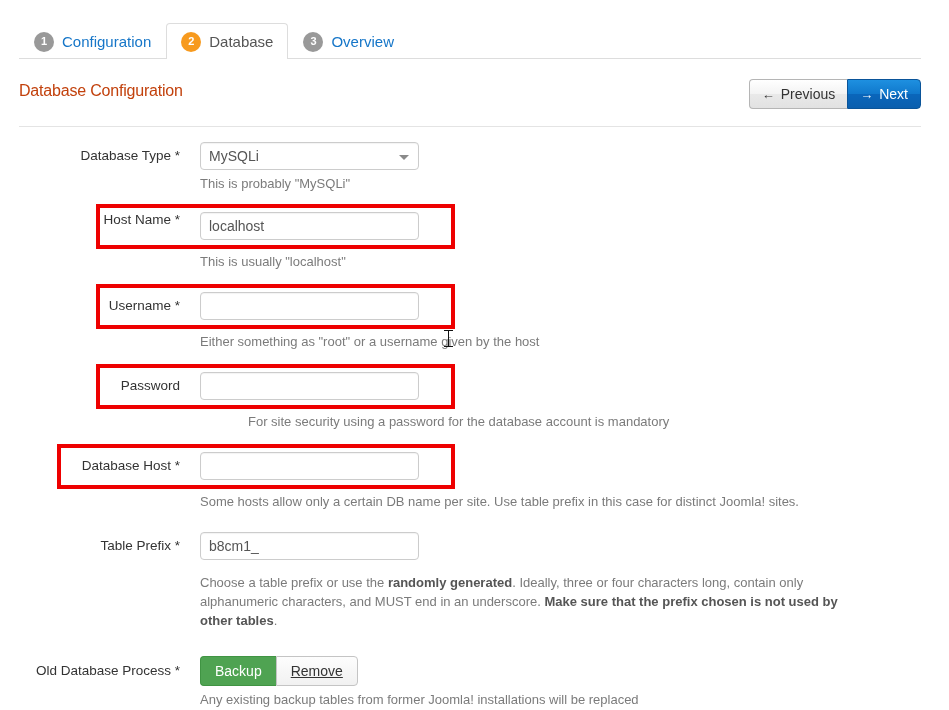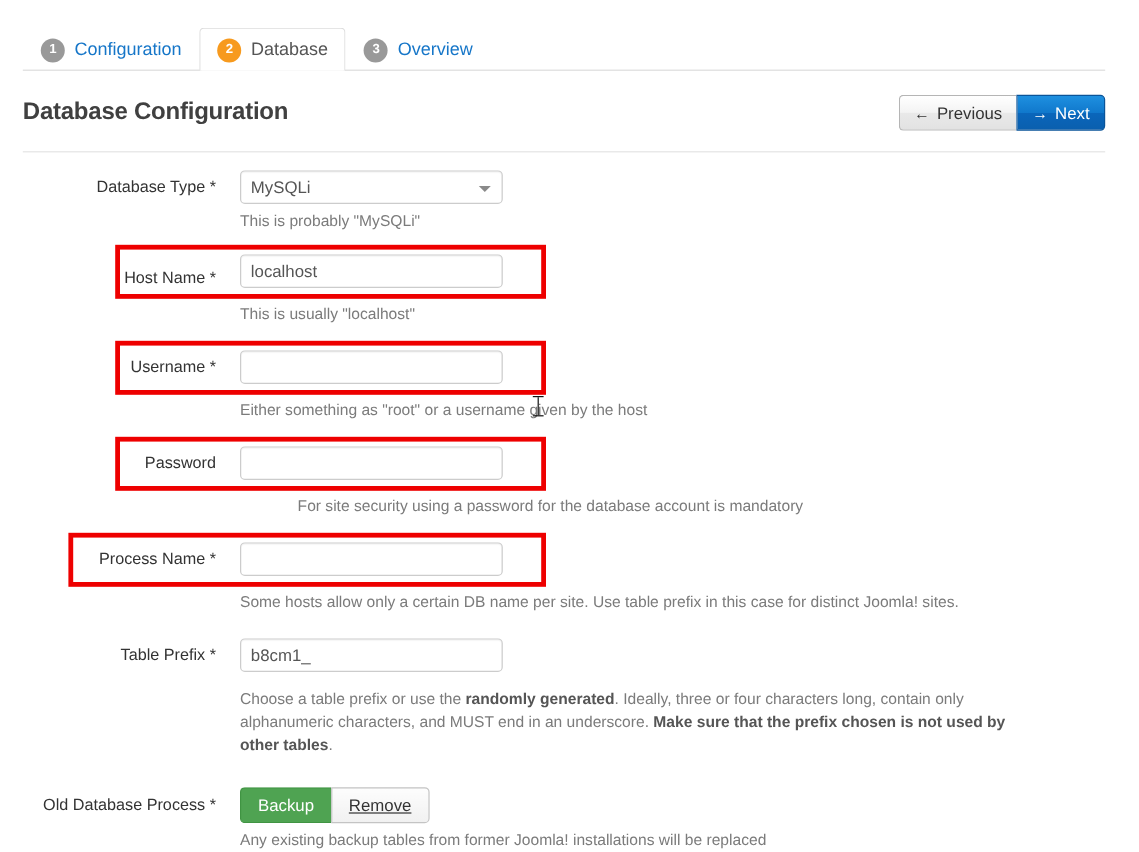--- a/index.html
+++ b/index.html
@@ -95,23 +95,23 @@
     position: absolute;
     left: 19px;
     top: 72px;
     width: 902px;
     height: 52px;
   }
   .page-title {
     position: absolute;
     left: 0;
     top: 10px;
-    font-size: 20px;
-    font-weight: bold;
-    color: #404040;
+    font-size: 16px;
+    font-weight: normal;
+    color: #c2410c;
     letter-spacing: -0.2px;
   }
   .nav-btns {
     position: absolute;
     right: 0;
     top: 7px;
     display: flex;
   }
   .btn {
     height: 30px;
@@ -326,21 +326,21 @@
   <div class="row" style="top:142px;">
     <div class="ctrl-label" style="left:0; top:6px;">Database Type *</div>
     <div class="field select" style="top:0;">
       <span>MySQLi</span>
       <span class="select-caret"></span>
     </div>
     <div class="help" style="top:32px;">This is probably "MySQLi"</div>
   </div>
 
   <div class="row" style="top:212px;">
-    <div class="ctrl-label" style="left:0; top:12px;">Host Name *</div>
+    <div class="ctrl-label" style="left:0; top:0;">Host Name *</div>
     <div class="field" style="top:0;">
       <span>localhost</span>
     </div>
     <div class="help" style="top:40px;">This is usually "localhost"</div>
   </div>
 
   <div class="row" style="top:292px;">
     <div class="ctrl-label" style="left:0; top:6px;">Username *</div>
     <div class="field" style="top:0;">
       <span></span>
@@ -350,21 +350,21 @@
 
   <div class="row" style="top:372px;">
     <div class="ctrl-label" style="left:0; top:6px;">Password</div>
     <div class="field" style="top:0;">
       <span></span>
     </div>
     <div class="help" style="top:40px;margin-left:48px;">For site security using a password for the database account is mandatory</div>
   </div>
 
   <div class="row" style="top:452px;">
-    <div class="ctrl-label" style="left:0; top:6px;">Process Name *</div>
+    <div class="ctrl-label" style="left:0; top:6px;">Database Host *</div>
     <div class="field" style="top:0;">
       <span></span>
     </div>
     <div class="help" style="top:40px;">Some hosts allow only a certain DB name per site. Use table prefix in this case for distinct Joomla! sites.</div>
   </div>
 
   <div class="row" style="top:532px;">
     <div class="ctrl-label" style="left:0; top:6px;">Table Prefix *</div>
     <div class="field" style="top:0;">
       <span>b8cm1_</span>

